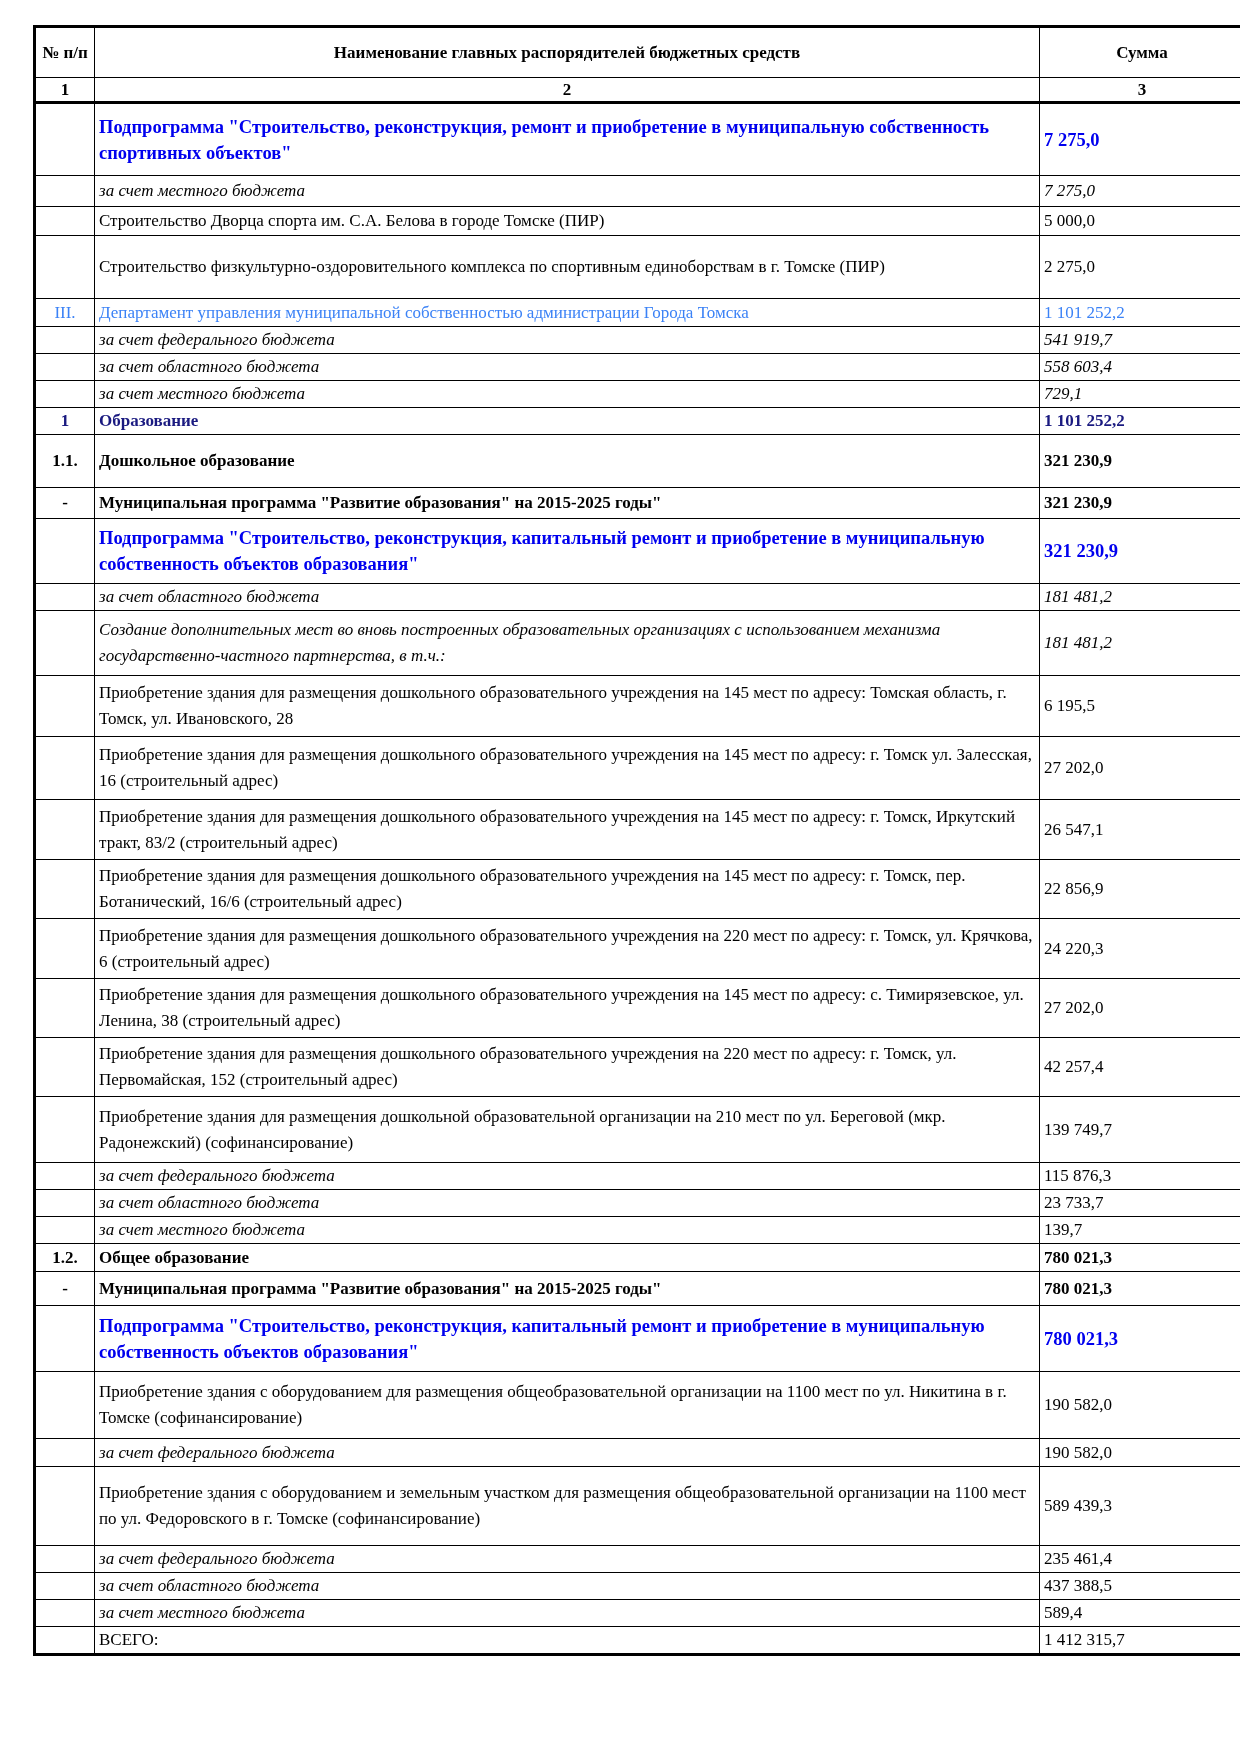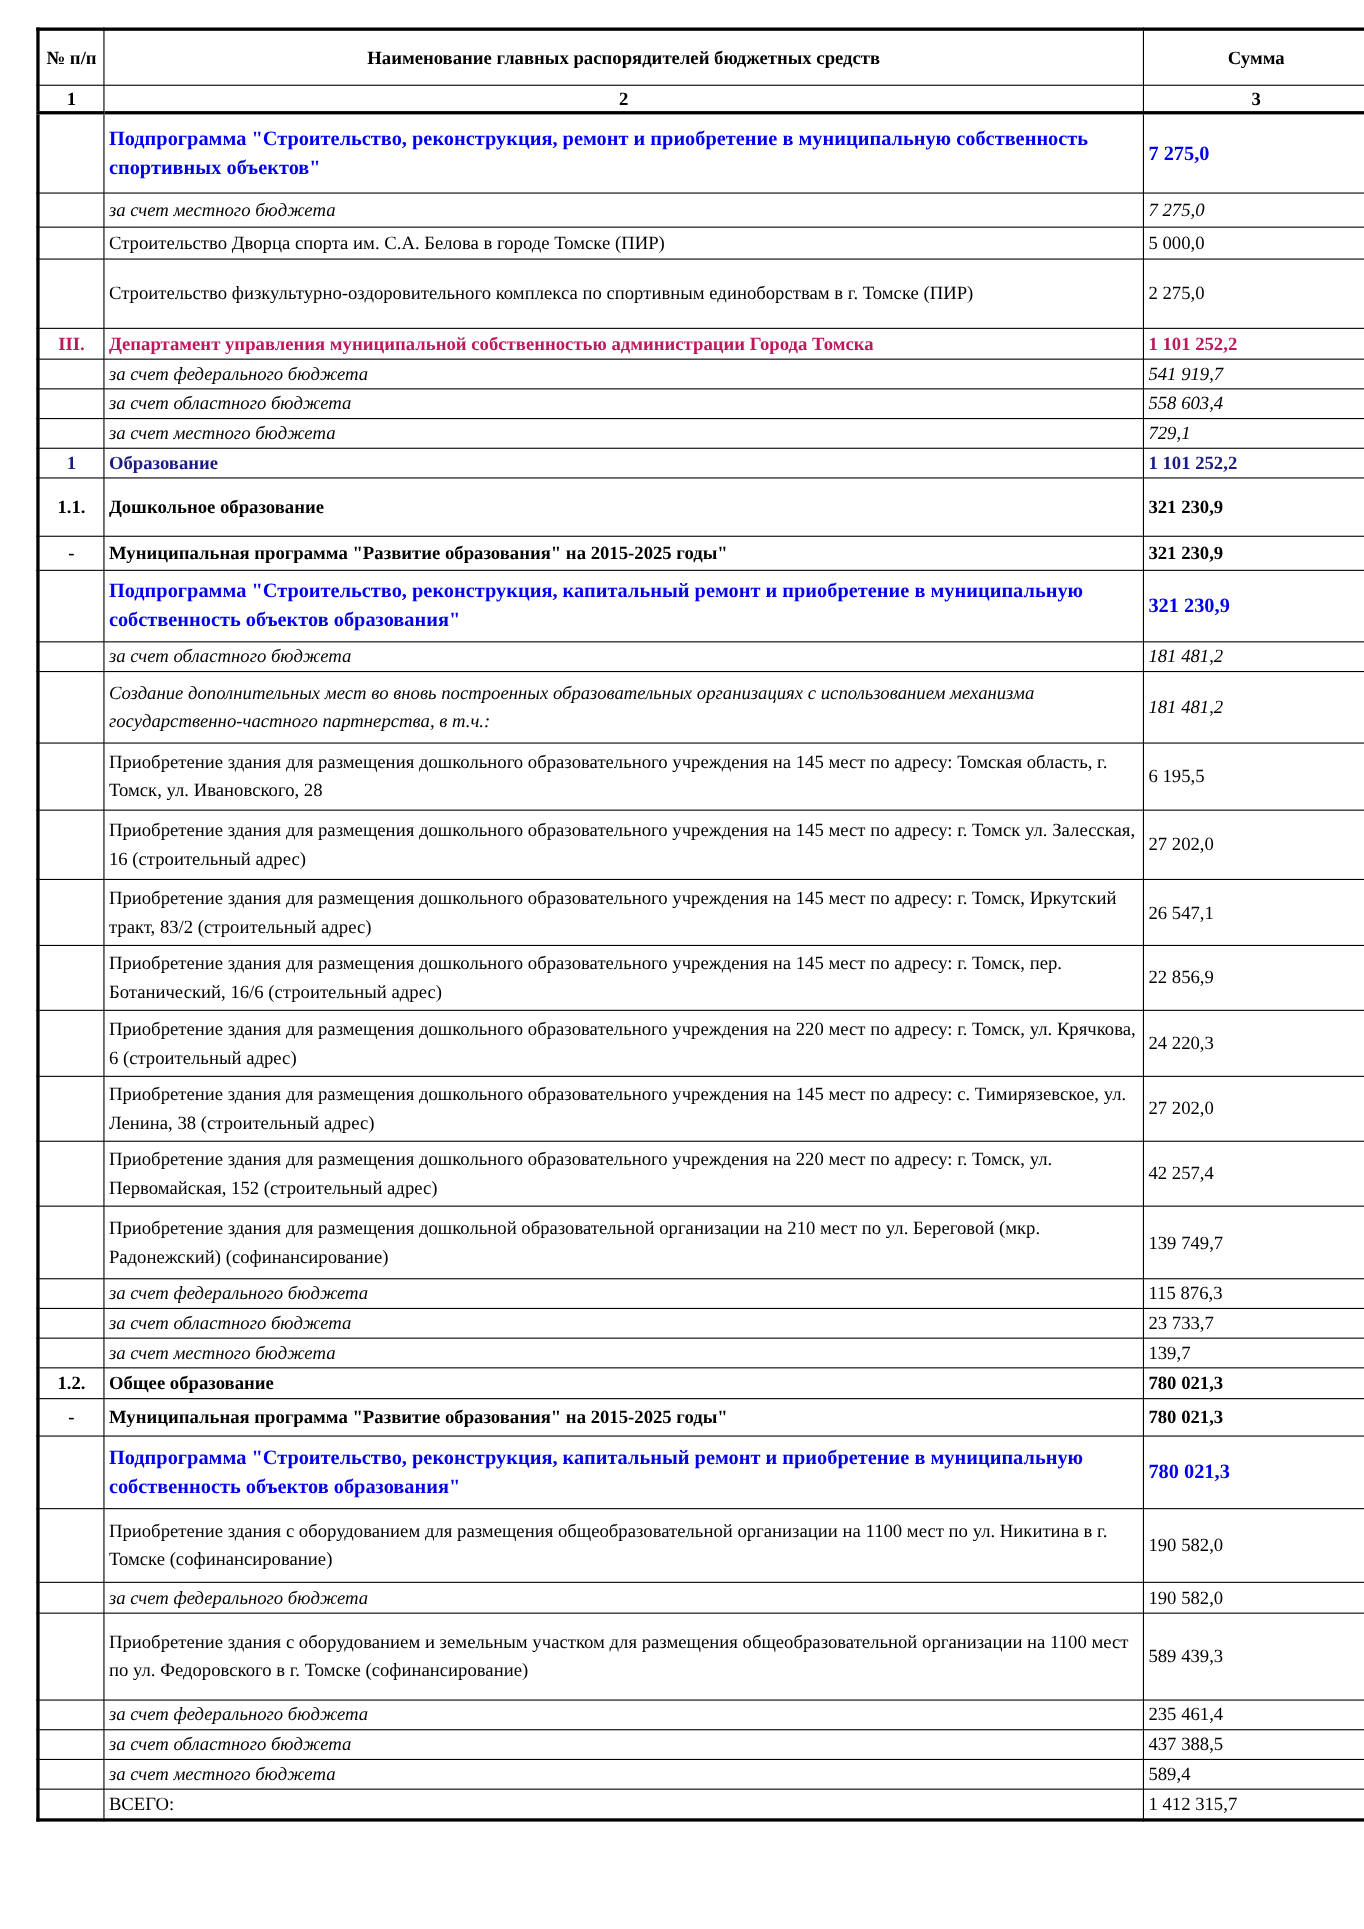--- a/index.html
+++ b/index.html
@@ -11,21 +11,21 @@
     font-size: 17px; color: #000;
     border: 3px solid #000;
   }
   .tbl td { border: 1.5px solid #000; padding: 0 4px; vertical-align: middle; line-height: 26px; }
   .c1 { width: 60px; text-align: center; }
   .c2 { width: 932px; text-align: left; }
   .c3 { text-align: left; }
   .hdr td { font-weight: bold; text-align: center; line-height: 22px; }
   .hdr-nums td { font-weight: bold; text-align: center; border-bottom: 3px solid #000; line-height: 20px; }
   .subprog { color: #0000ee; font-weight: bold; font-size: 18.5px; }
-  .dept { color: #be185d; font-weight: bold; }
+  .dept { color: #3b82f6; font-weight: normal; }
   .sect { color: #1a1a80; font-weight: bold; }
   .bold { font-weight: bold; }
   .ital { font-style: italic; }
   .total td { font-weight: normal; }
 </style>
 </head>
 <body>
 
 <table class="tbl">
   <colgroup>

